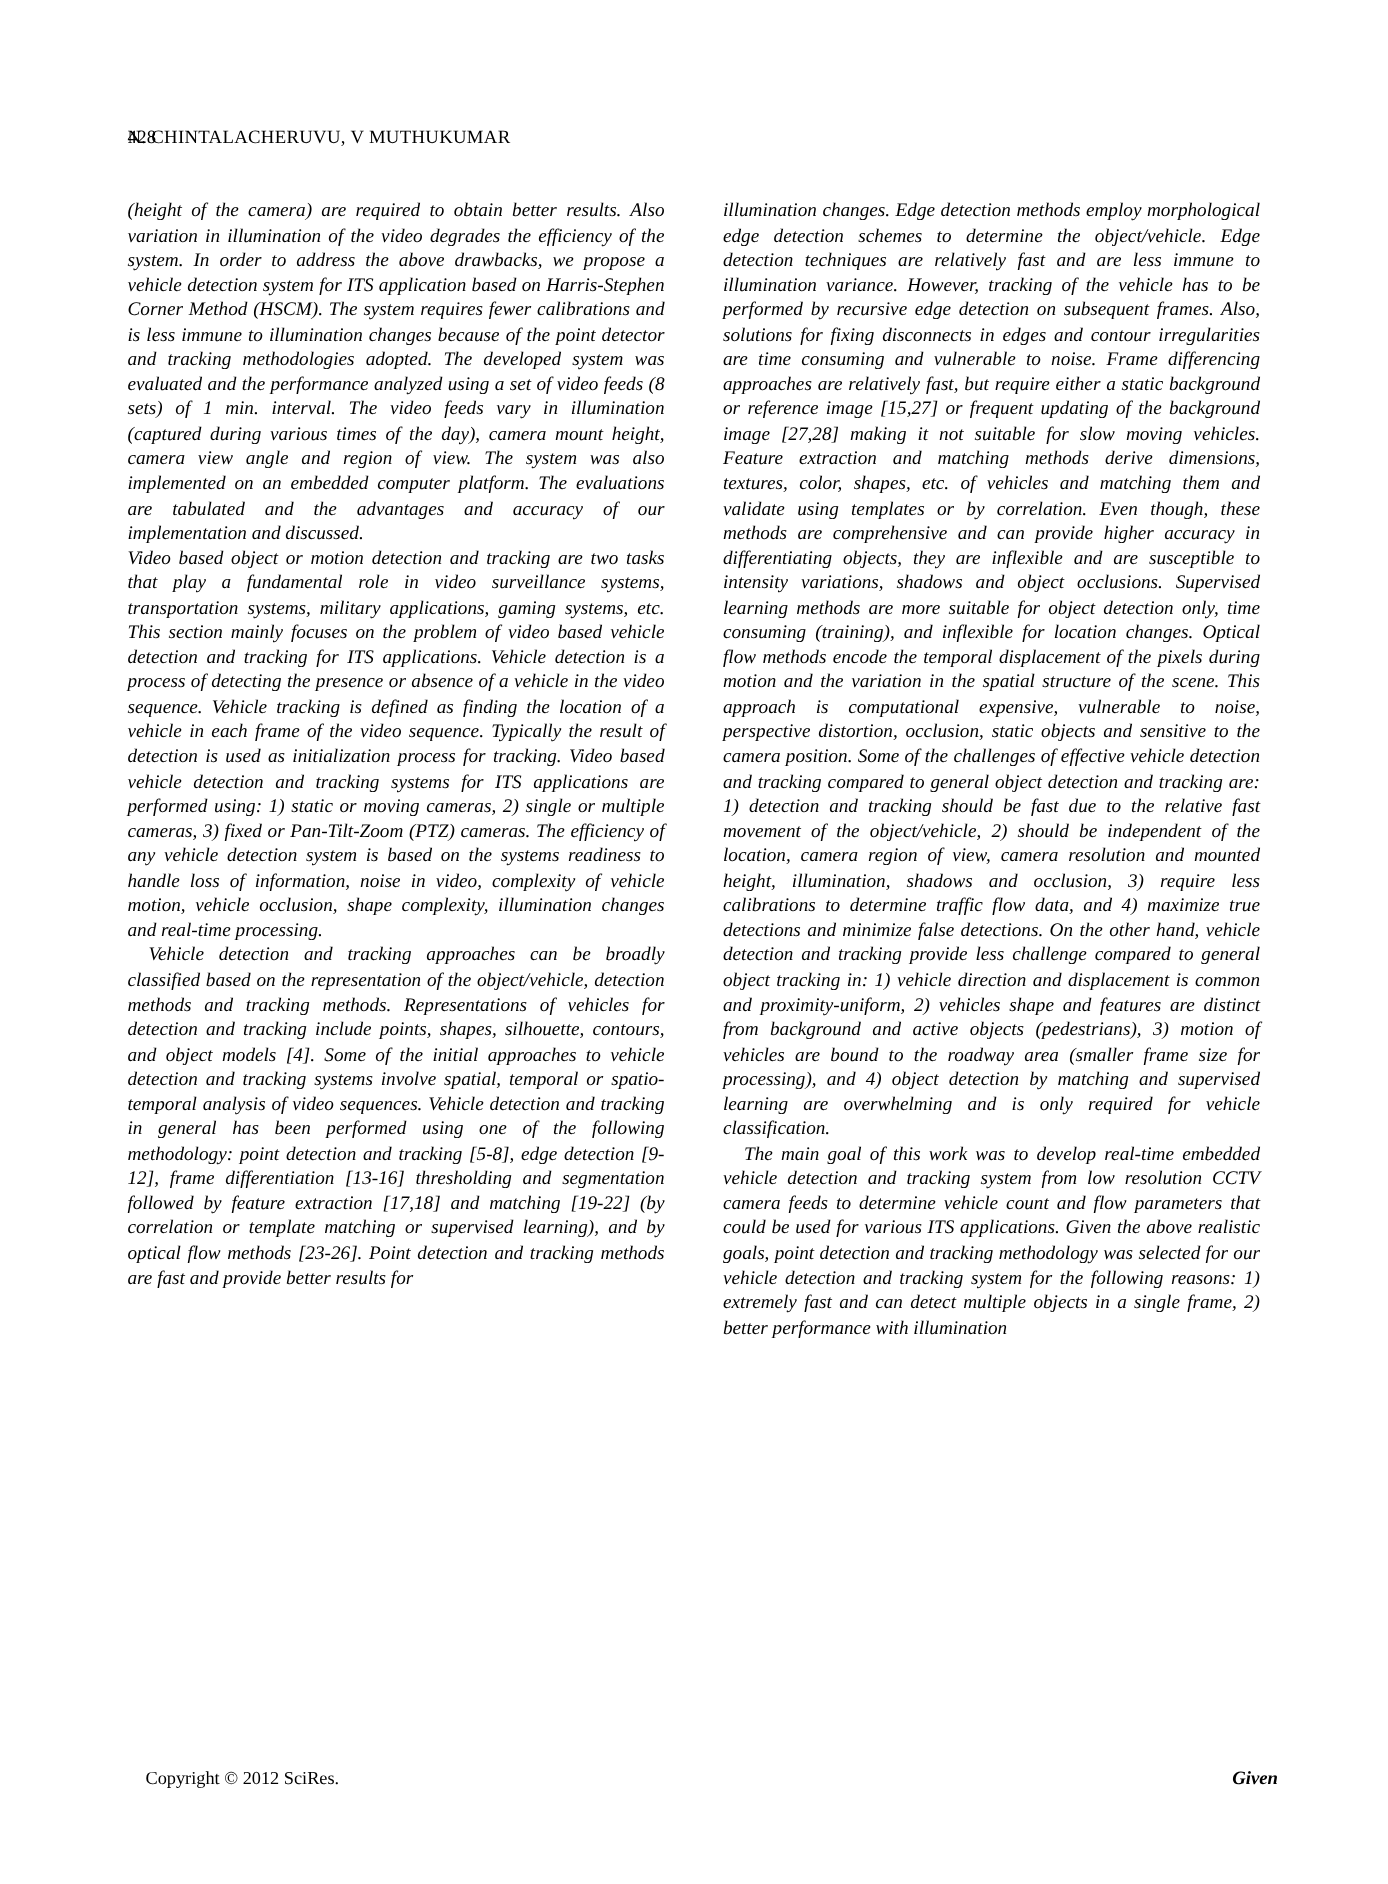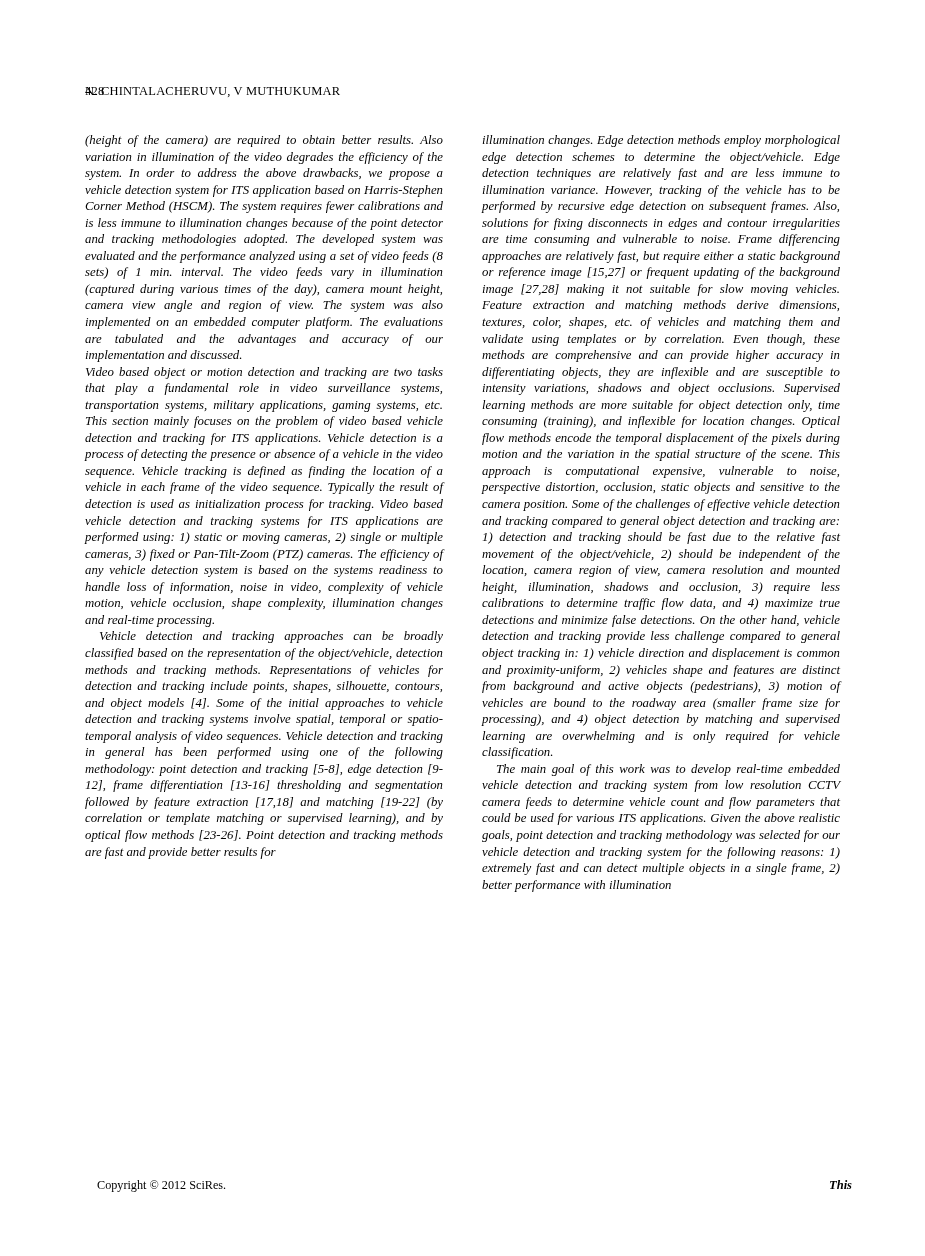--- a/index.html
+++ b/index.html
@@ -118,16 +118,16 @@
 
     <div class="col">
       <p>illumination changes. Edge detection methods employ morphological edge detection schemes to determine the object/vehicle. Edge detection techniques are relatively fast and are less immune to illumination variance. However, tracking of the vehicle has to be performed by recursive edge detection on subsequent frames. Also, solutions for fixing disconnects in edges and contour irregularities are time consuming and vulnerable to noise. Frame differencing approaches are relatively fast, but require either a static background or reference image [15,27] or frequent updating of the background image [27,28] making it not suitable for slow moving vehicles. Feature extraction and matching methods derive dimensions, textures, color, shapes, etc. of vehicles and matching them and validate using templates or by correlation. Even though, these methods are comprehensive and can provide higher accuracy in differentiating objects, they are inflexible and are susceptible to intensity variations, shadows and object occlusions. Supervised learning methods are more suitable for object detection only, time consuming (training), and inflexible for location changes. Optical flow methods encode the temporal displacement of the pixels during motion and the variation in the spatial structure of the scene. This approach is computational expensive, vulnerable to noise, perspective distortion, occlusion, static objects and sensitive to the camera position. Some of the challenges of effective vehicle detection and tracking compared to general object detection and tracking are: 1) detection and tracking should be fast due to the relative fast movement of the object/vehicle, 2) should be independent of the location, camera region of view, camera resolution and mounted height, illumination, shadows and occlusion, 3) require less calibrations to determine traffic flow data, and 4) maximize true detections and minimize false detections. On the other hand, vehicle detection and tracking provide less challenge compared to general object tracking in: 1) vehicle direction and displacement is common and proximity-uniform, 2) vehicles shape and features are distinct from background and active objects (pedestrians), 3) motion of vehicles are bound to the roadway area (smaller frame size for processing), and 4) object detection by matching and supervised learning are overwhelming and is only required for vehicle classification.</p>
       <p class="indent">The main goal of this work was to develop real-time embedded vehicle detection and tracking system from low resolution CCTV camera feeds to determine vehicle count and flow parameters that could be used for various ITS applications. Given the above realistic goals, point detection and tracking methodology was selected for our vehicle detection and tracking system for the following reasons: 1) extremely fast and can detect multiple objects in a single frame, 2) better performance with illumination</p>
     </div>
 
   </div>
 
   <div class="footer">
     <span class="copyright">Copyright © 2012 SciRes.</span>
-    <span class="journal">This</span>
+    <span class="journal">Given</span>
   </div>
 
 </div>
 
 </body></html>

